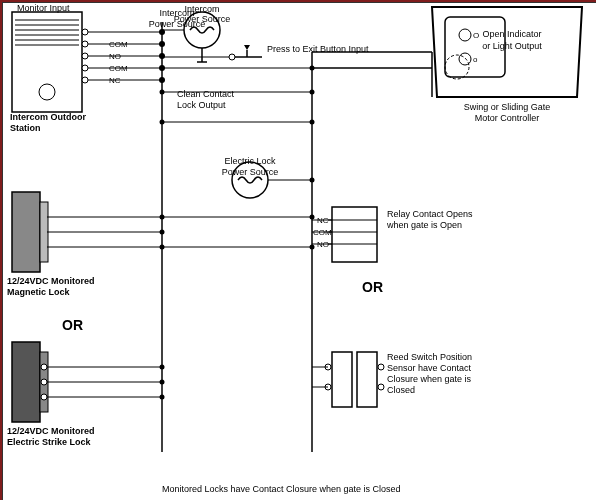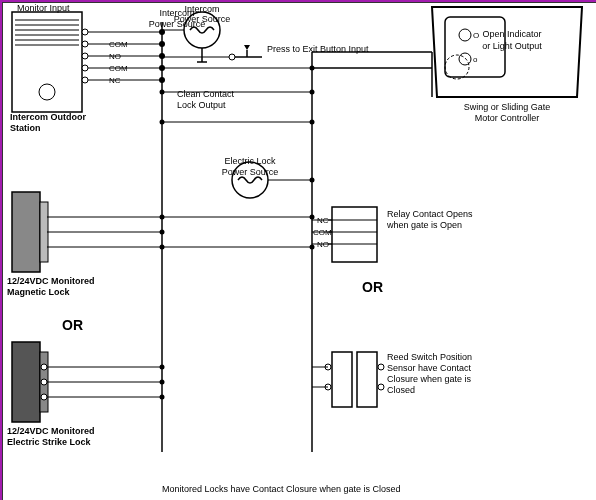--- a/index.html
+++ b/index.html
@@ -9,21 +9,21 @@
       background: #fff;
       font-family: Arial, sans-serif;
       font-size: 11px;
       overflow: hidden;
     }
     #diagram-container {
       width: 596px;
       height: 500px;
       position: relative;
       background: #fff;
-      border: 2px solid #a21caf;
+      border: 2px solid #7f1d1d;
     }
     svg {
       position: absolute;
       top: 0; left: 0;
       width: 596px;
       height: 500px;
     }
   </style>
 </head>
 <body>

